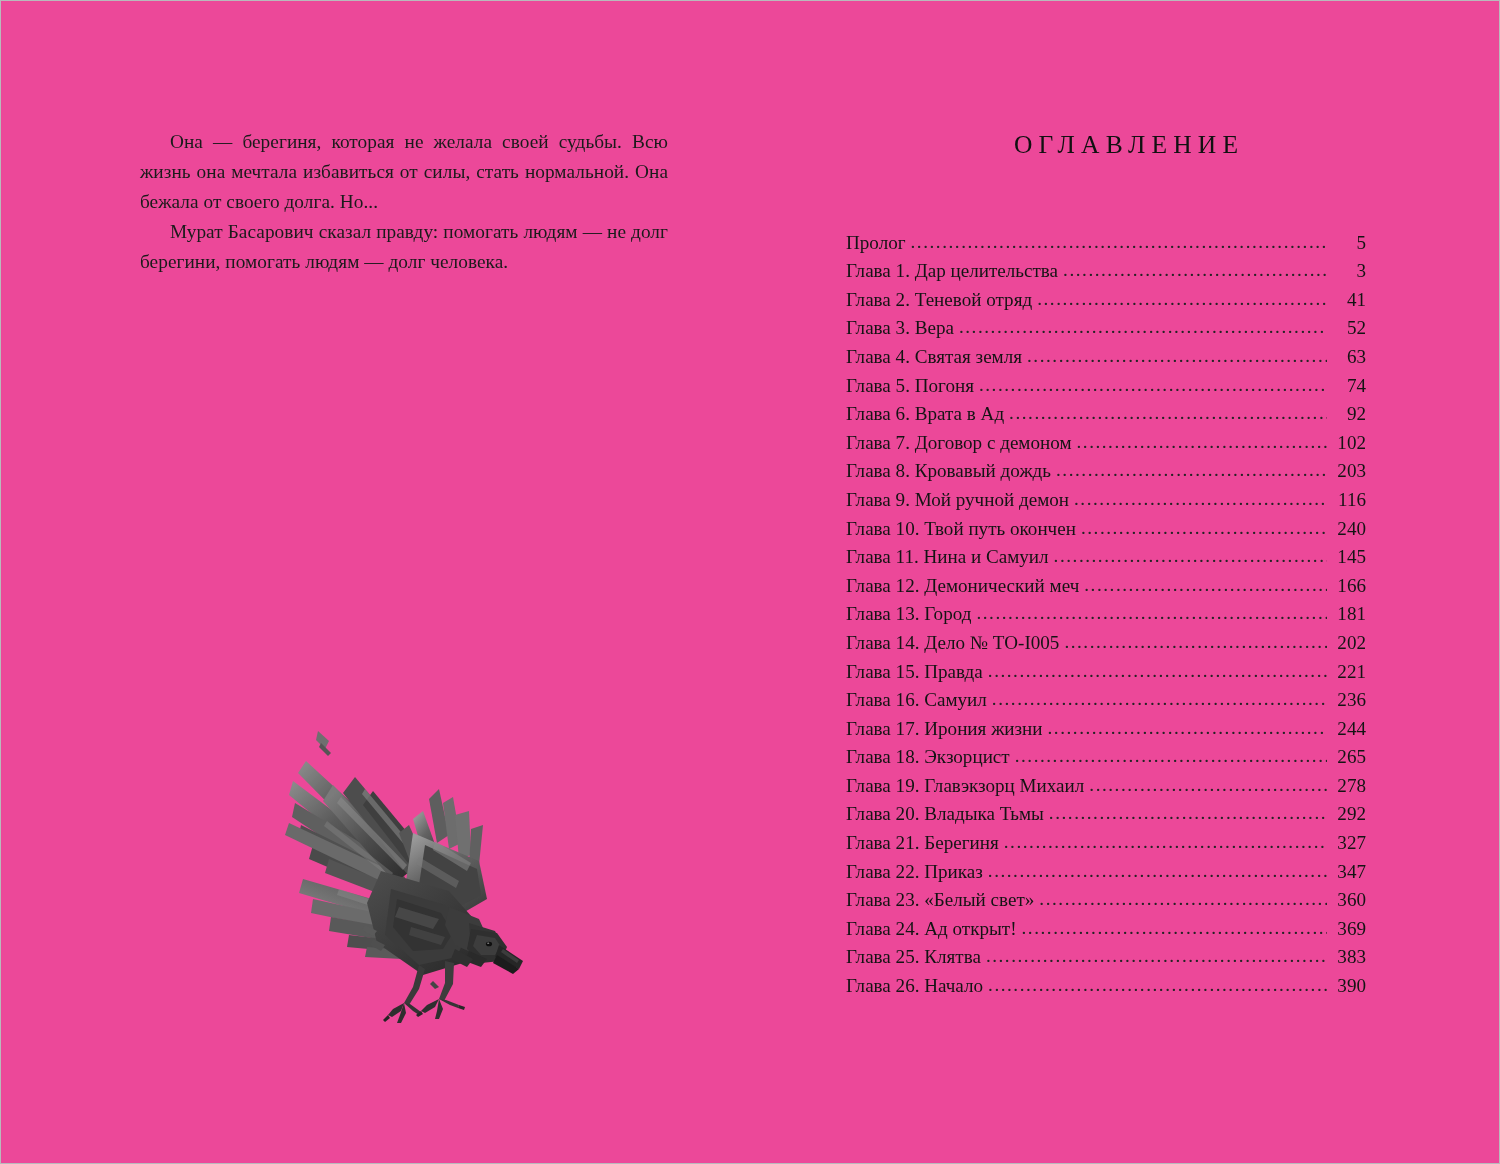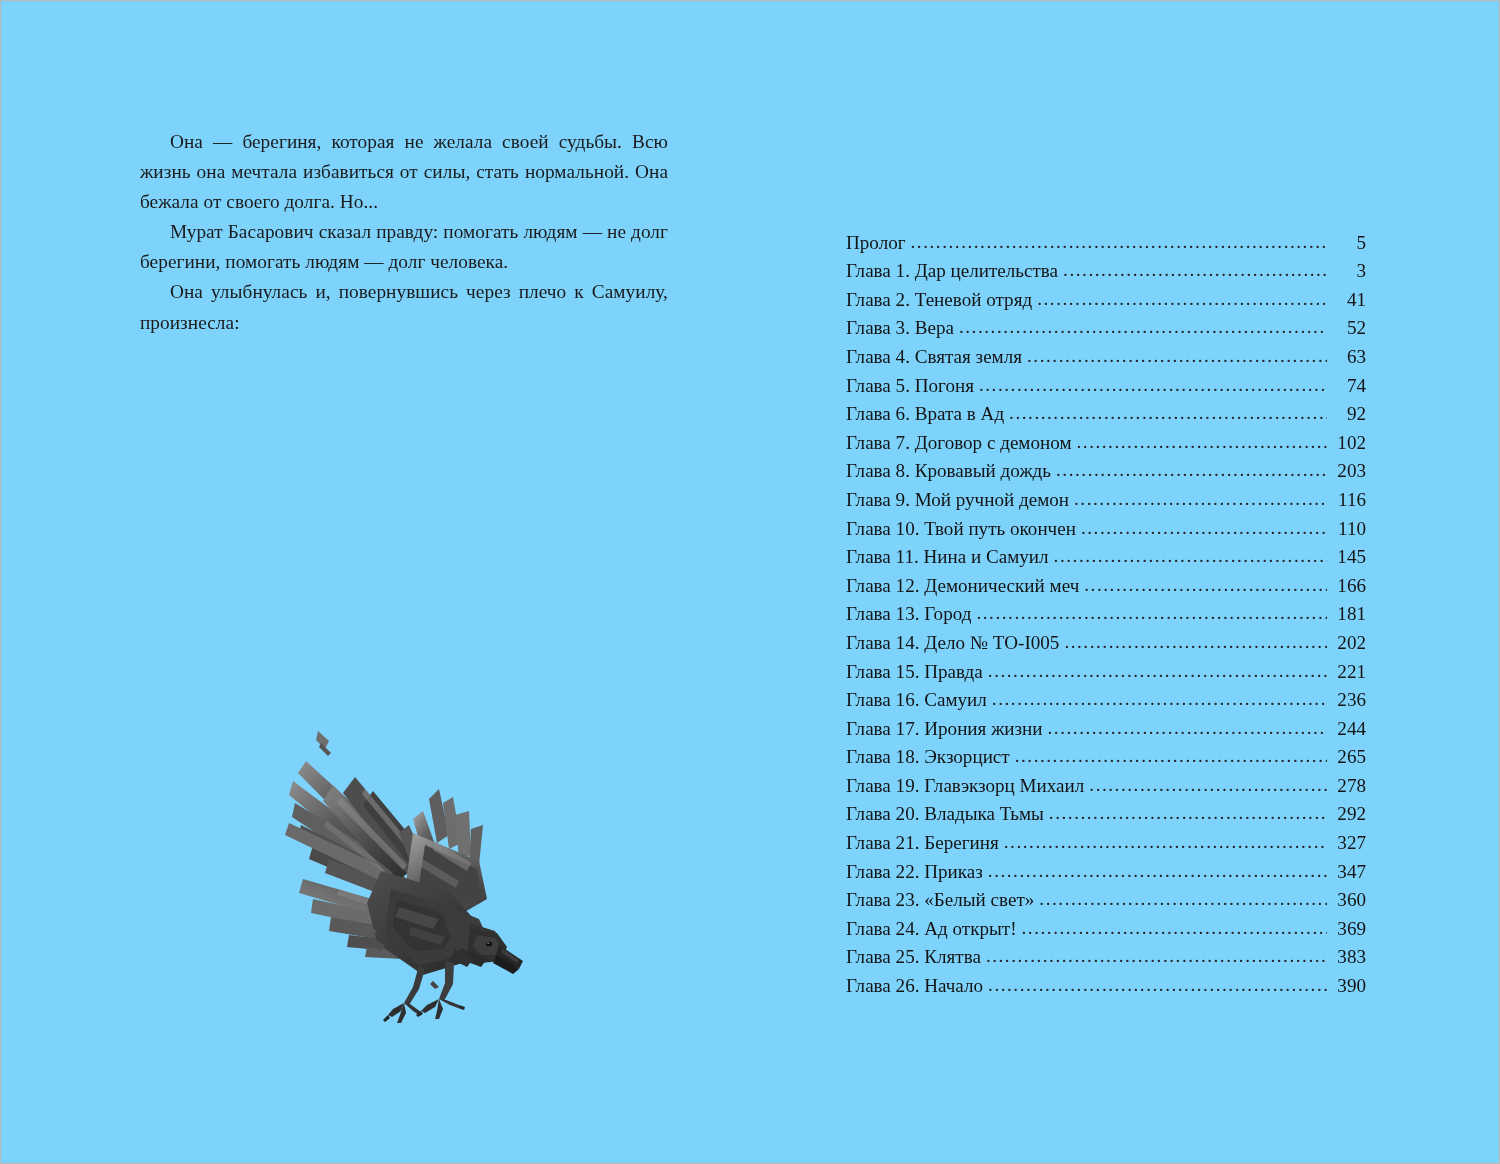--- a/index.html
+++ b/index.html
@@ -5,21 +5,21 @@
   html, body {
     margin: 0;
     padding: 0;
     background: #ffffff;
   }
 
   #page {
     position: relative;
     width: 1500px;
     height: 1164px;
-    background: #7dd3fc;
+    background: #ec4899;
     box-sizing: border-box;
     border: 1px solid #b9b9bc;
     overflow: hidden;
     font-family: "Liberation Serif", "DejaVu Serif", serif;
     color: #000000;
   }
 
   
   .left-page {
     position: absolute;
@@ -136,21 +136,20 @@
 </head>
 <body>
 
 <div id="page">
 
   <div class="left-page">
 
     <div class="body-text">
       <p>Она — берегиня, которая не желала своей судьбы. Всю жизнь она мечтала избавиться от силы, стать нормальной. Она бежала от своего долга. Но...</p>
       <p>Мурат Басарович сказал правду: помогать людям — не долг берегини, помогать людям — долг человека.</p>
-      <p>Она улыбнулась и, повернувшись через плечо к Самуилу, произнесла:</p>
     </div>
 
     <div class="raven-figure">
       <svg viewBox="0 0 260 330" xmlns="http://www.w3.org/2000/svg" aria-hidden="true">
         <defs>
           <linearGradient id="gWingUpper" x1="0" y1="0" x2="1" y2="1">
             <stop offset="0%" stop-color="#8e8e8e"></stop>
             <stop offset="45%" stop-color="#5a5a5a"></stop>
             <stop offset="100%" stop-color="#333333"></stop>
           </linearGradient>
@@ -253,20 +252,21 @@
         <path d="M100 246 L112 252 L108 258 L97 252 Z" fill="#4f4f4f"></path>
         <path d="M92 232 L104 238 L100 243 L89 237 Z" fill="#5a5a5a"></path>
         <path d="M160 288 L166 294 L162 296 L157 291 Z" fill="#454545"></path>
       </svg>
     </div>
 
   </div>
 
   <div class="right-page">
 
+    <div class="toc-title">ОГЛАВЛЕНИЕ</div>
 
     <ul class="toc-list">
       <li class="toc-row">
         <span class="toc-label">Пролог</span>
         <span class="toc-dots">..........................................................................................</span>
         <span class="toc-page">5</span>
       </li>
       <li class="toc-row">
         <span class="toc-label">Глава 1. Дар целительства</span>
         <span class="toc-dots">..........................................................................................</span>
@@ -308,21 +308,21 @@
         <span class="toc-page">203</span>
       </li>
       <li class="toc-row">
         <span class="toc-label">Глава 9. Мой ручной демон</span>
         <span class="toc-dots">..........................................................................................</span>
         <span class="toc-page">116</span>
       </li>
       <li class="toc-row">
         <span class="toc-label">Глава 10. Твой путь окончен</span>
         <span class="toc-dots">..........................................................................................</span>
-        <span class="toc-page">110</span>
+        <span class="toc-page">240</span>
       </li>
       <li class="toc-row">
         <span class="toc-label">Глава 11. Нина и Самуил</span>
         <span class="toc-dots">..........................................................................................</span>
         <span class="toc-page">145</span>
       </li>
       <li class="toc-row">
         <span class="toc-label">Глава 12. Демонический меч</span>
         <span class="toc-dots">..........................................................................................</span>
         <span class="toc-page">166</span>

